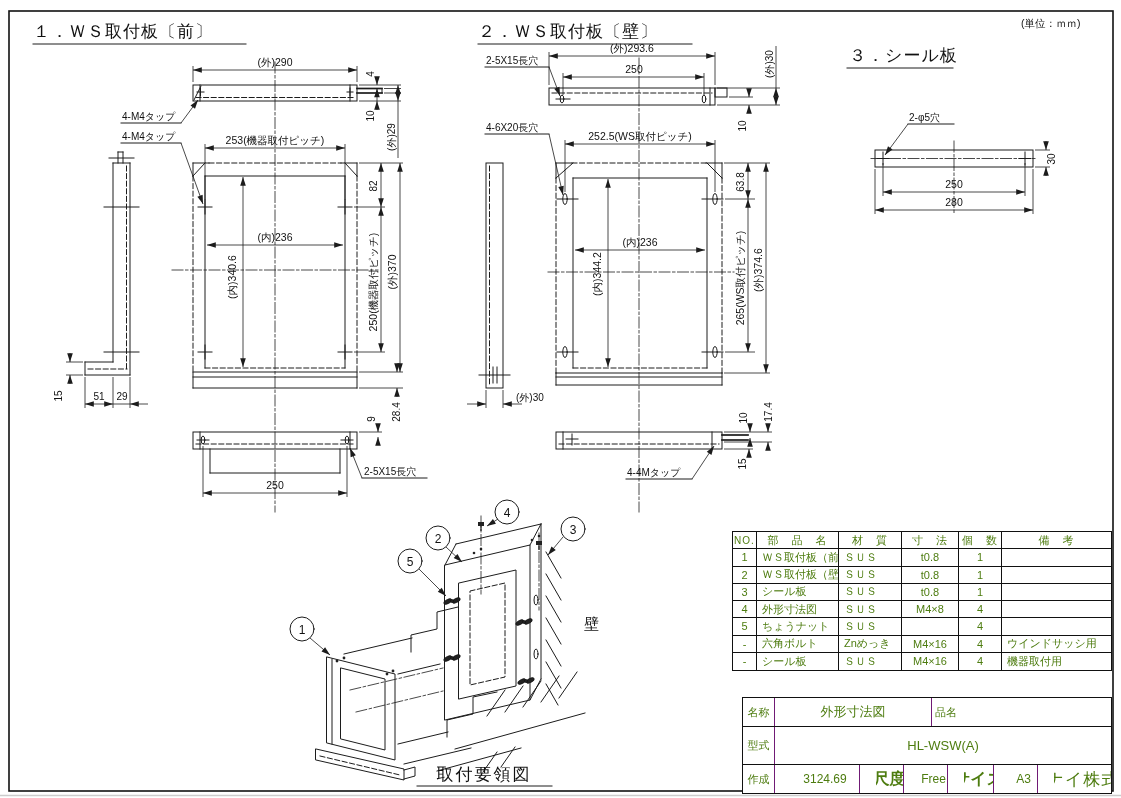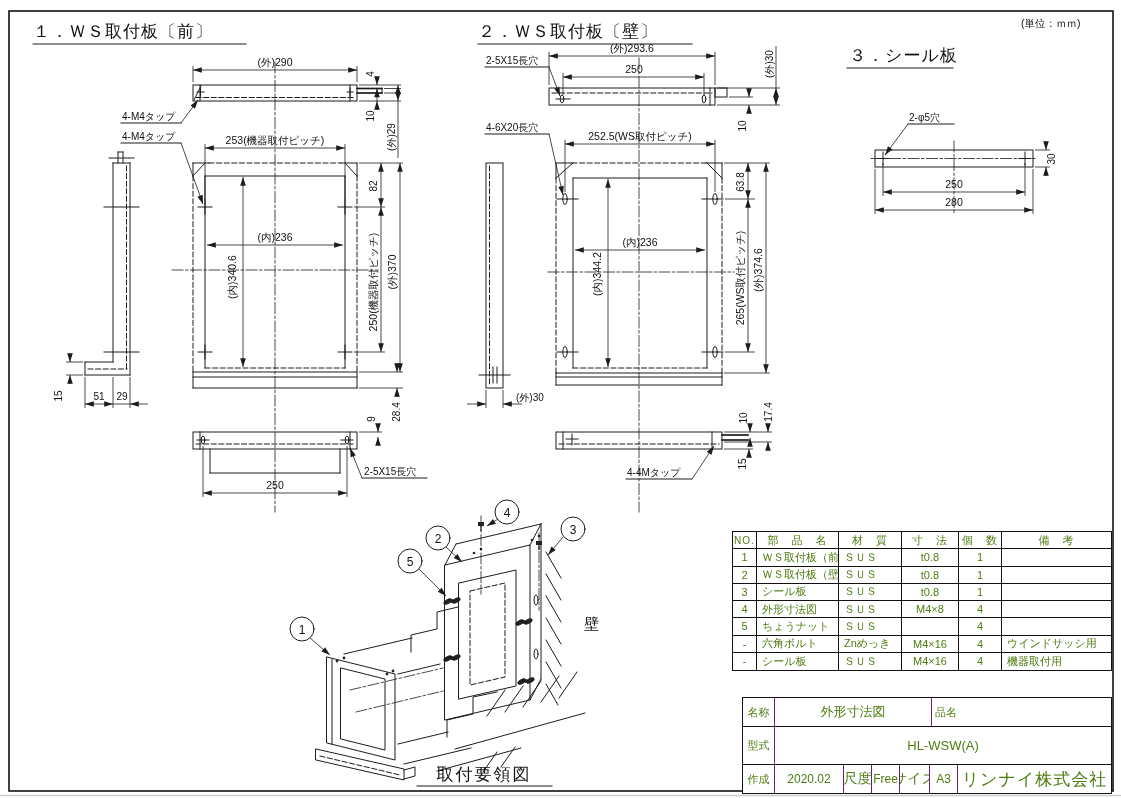--- a/index.html
+++ b/index.html
@@ -26,29 +26,29 @@
       align-items:center;justify-content:center;white-space:nowrap;overflow:hidden;}
   .pc.le{justify-content:flex-start;padding-left:5px;}
   .pc.noR{border-right:none;}
   .pc.noB{border-bottom:none;}
   .pc.hd{letter-spacing:1px;}
   
   .tblock{position:absolute;left:742px;top:697px;width:370px;height:97px;
           border:1.6px solid #111;box-sizing:border-box;display:grid;
           grid-template-rows:29px 38px 1fr;background:#fff;font-size:12px;}
   .trow{display:grid;border-bottom:1px solid #111;}
-  .trow:last-child{border-bottom:none;}
+  .trow:last-child{border-bottom:none;gap:16px;}
   .trow.r1{grid-template-columns:32px 157px 28px 1fr;}
   .trow.r2{grid-template-columns:32px 1fr;}
   .trow.r3{grid-template-columns:32px 69px 28px 28px 30px 28px 1fr;}
   .tc{border-right:1px solid #701a75;display:flex;align-items:center;justify-content:center;
       white-space:nowrap;overflow:hidden;}
   .tc:last-child{border-right:none;}
   .tc.lbl{font-size:11px;}
-  .tc.sm{font-size:14px;}
+  .tc.sm{font-size:16px;font-weight:bold;}
   .tc.big{font-size:13px;}
   .company{font-weight:normal;font-size:17px;letter-spacing:1px;}
 </style>
 </head>
 <body>
 
 <div class="page">
 
 <svg width="1121" height="798" viewBox="0 0 1121 798">
   <defs>
@@ -535,21 +535,21 @@
     <div class="tc lbl">名称</div>
     <div class="tc big">外形寸法図</div>
     <div class="tc lbl">品名</div>
   </div>
   <div class="trow r2">
     <div class="tc lbl">型式</div>
     <div class="tc big">HL-WSW(A)</div>
   </div>
   <div class="trow r3">
     <div class="tc lbl">作成</div>
-    <div class="tc">2020.02</div>
+    <div class="tc">3124.69</div>
     <div class="tc sm">尺度</div>
     <div class="tc">Free</div>
     <div class="tc sm">サイズ</div>
     <div class="tc">A3</div>
     <div class="tc company">リンナイ株式会社</div>
   </div>
 </div>
 
 </div>
 

